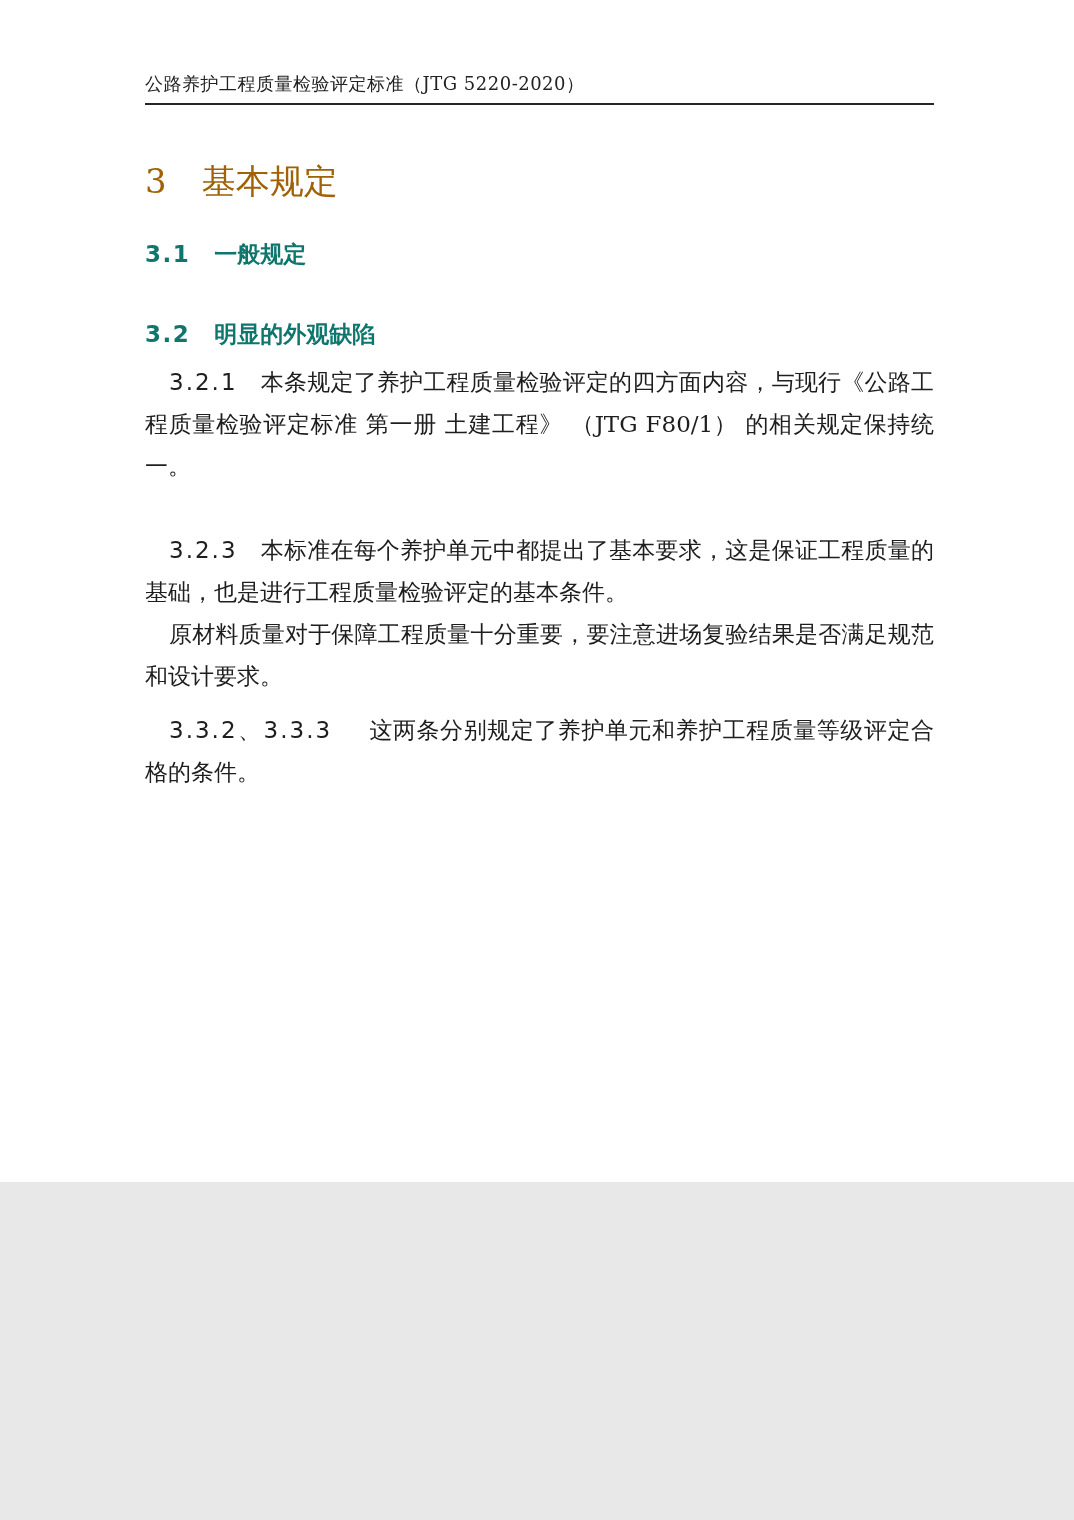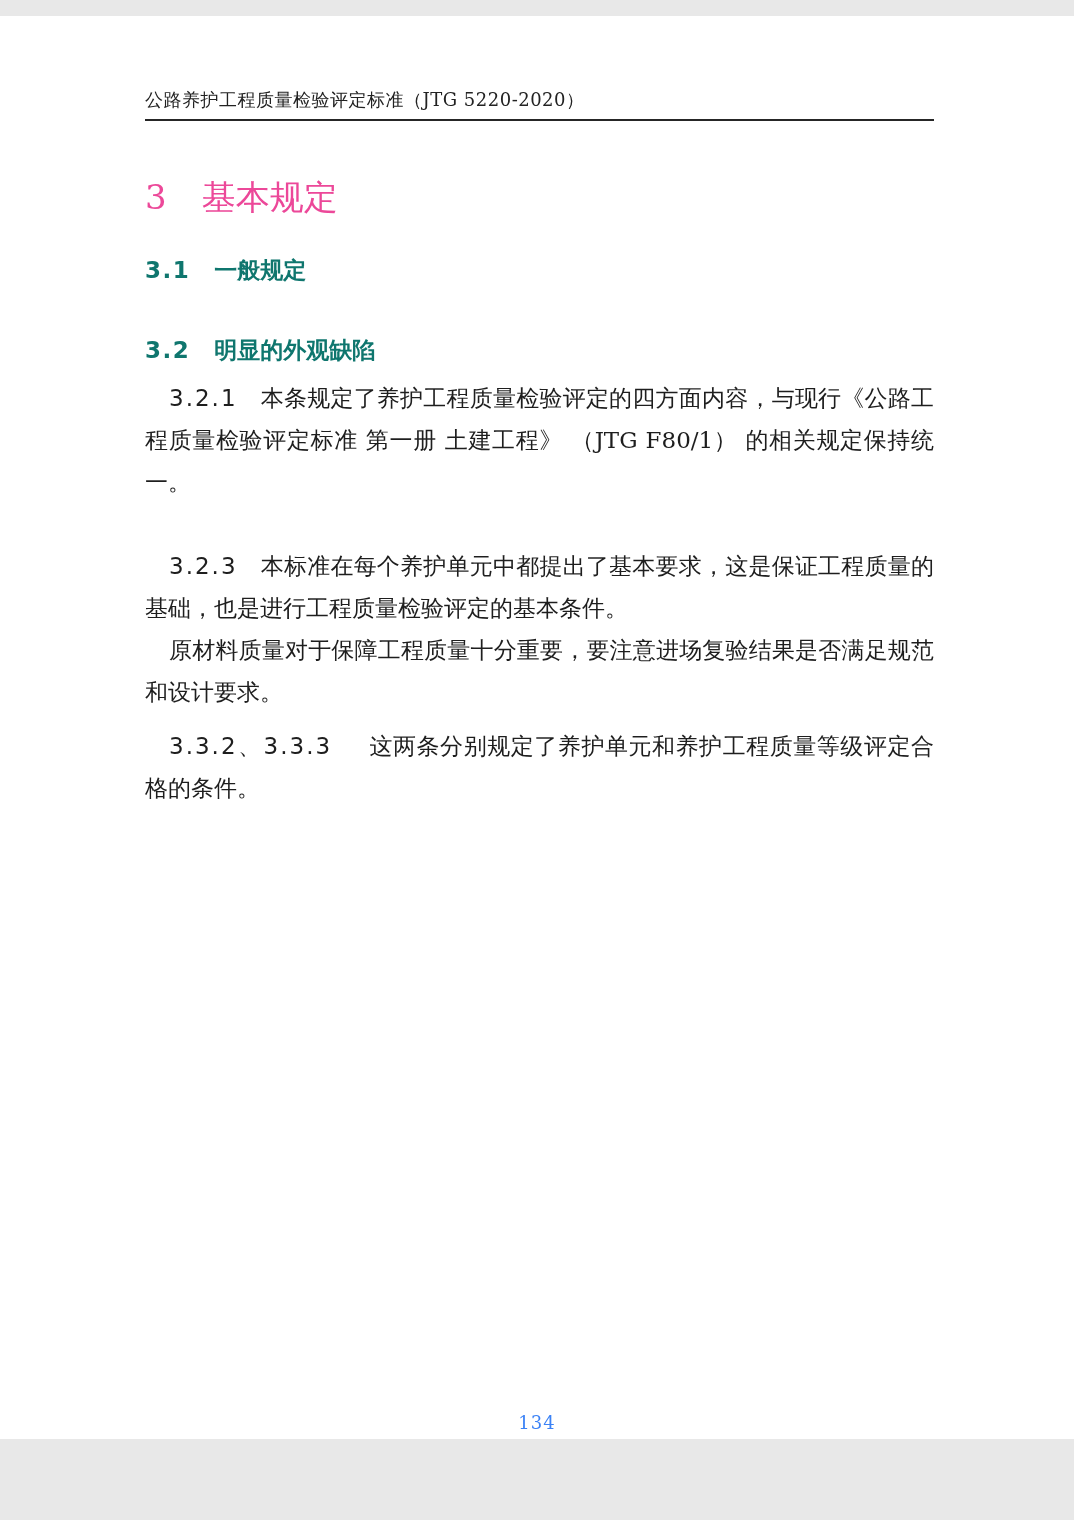--- a/index.html
+++ b/index.html
@@ -1,21 +1,21 @@
 <!DOCTYPE html>
 <html><head>
 <meta charset="utf-8">
 <style>
   * { margin: 0; padding: 0; box-sizing: border-box; }
   html, body { background: #e8e8e8; }
   .page {
     position: relative;
     width: 1074px;
-    height: 1423px;
-    margin: 16px auto;
+    height: 1182px;
+    margin: 0 auto;
     background: #ffffff;
     color: #1e1e1e;
     font-family: "DejaVu Serif", "Liberation Serif", serif;
     overflow: hidden;
   }
   .content {
     position: absolute;
     left: 145px;
     top: 0;
     width: 789px;
@@ -26,21 +26,21 @@
     border-bottom: 2px solid #262626;
     font-size: 18px;
     letter-spacing: 0.5px;
     color: #222;
   }
   .chapter-title {
     margin-top: 54px;
     font-size: 34px;
     font-weight: normal;
     line-height: 44px;
-    color: #ec4899;
+    color: #a16207;
   }
   .chapter-number { margin-right: 34px; letter-spacing: 1px; }
   .section-heading {
     font-family: "DejaVu Sans", "Liberation Sans", sans-serif;
     font-size: 23px;
     font-weight: bold;
     line-height: 30px;
     color: #0f766e;
   }
   .sec-num { margin-right: 24px; letter-spacing: 1.5px; }

